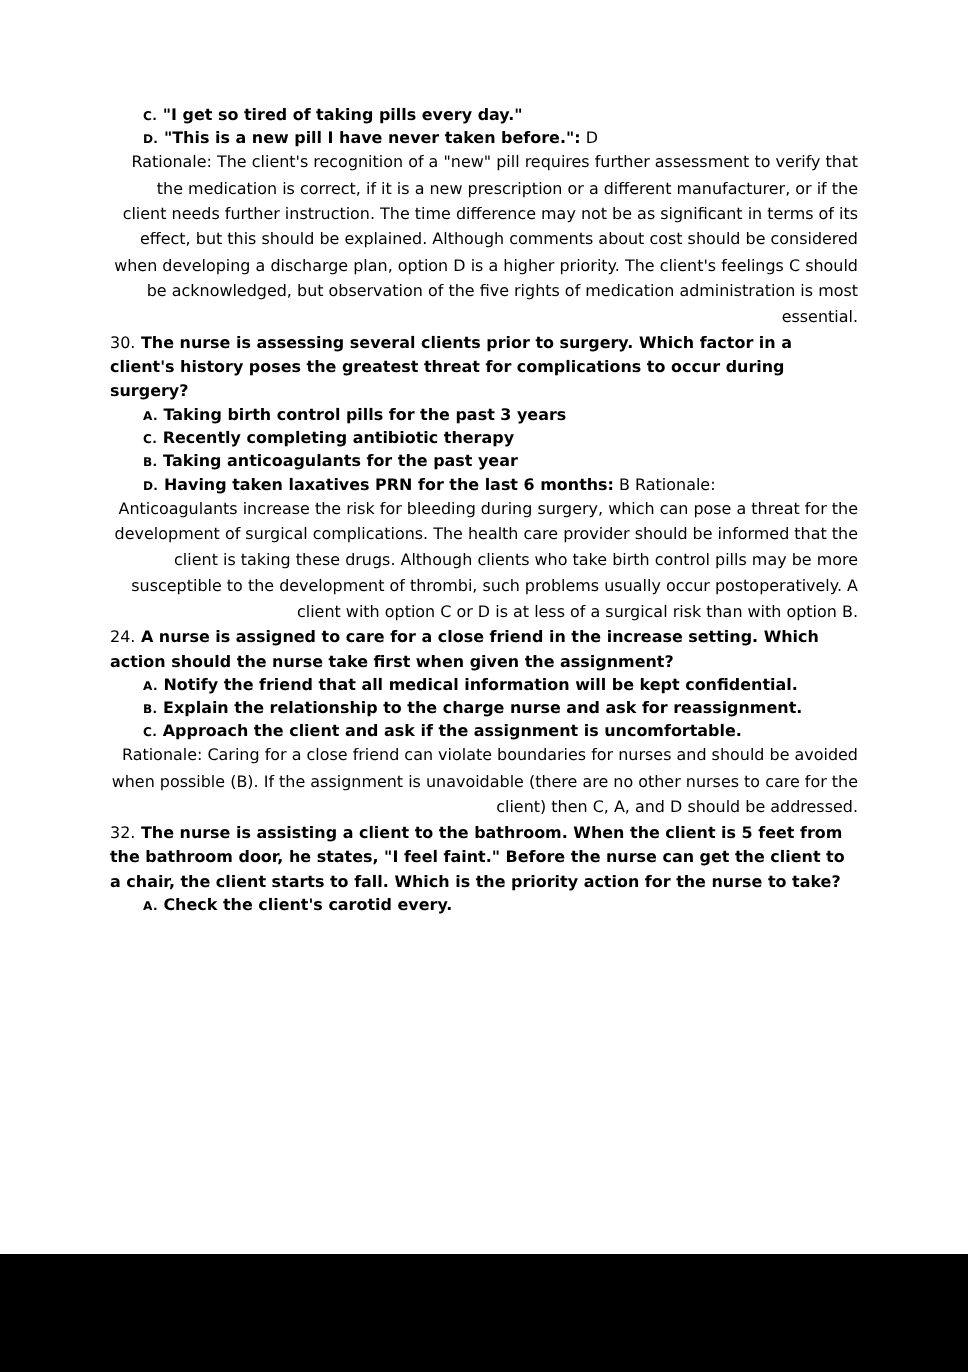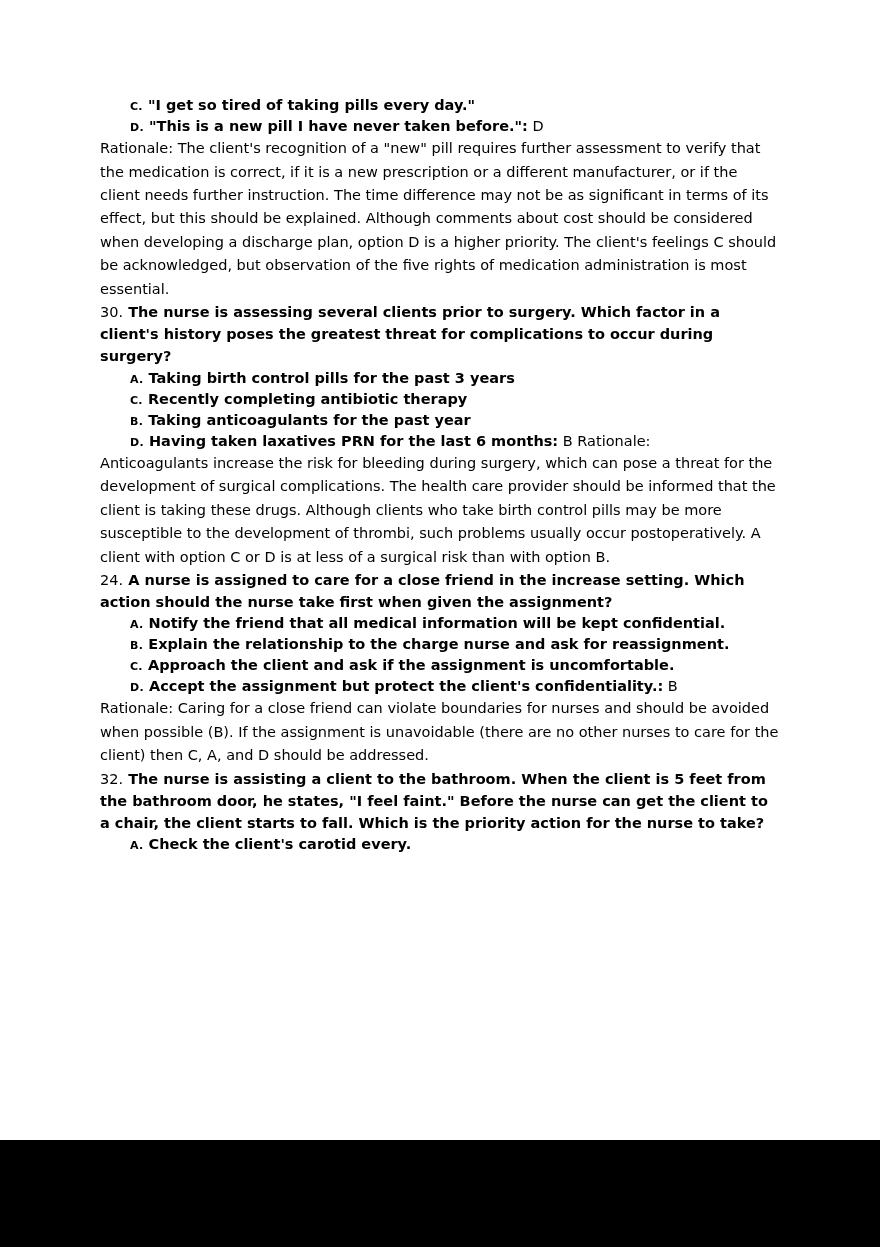--- a/index.html
+++ b/index.html
@@ -49,21 +49,21 @@
     font-weight: bold;
   }
   .option .answer {
     font-weight: normal;
   }
   .rationale {
     margin: 0 0 18px 0;
     font-size: 14.5px;
     line-height: 1.62;
     font-weight: normal;
-    text-align: left;
+    text-align: right;
   }
   .question {
     margin: 0 0 16px 0;
     font-size: 14.5px;
     line-height: 1.52;
     font-weight: bold;
   }
   .question .qnum {
     font-weight: normal;
     margin-top: 32px;
@@ -83,19 +83,18 @@
       <p class="question block"><span class="qnum">30.</span> <span>The nurse is assessing several clients prior to surgery. Which factor in a client's history poses the greatest threat for complications to occur during surgery?</span></p>
       <p class="option block"><span class="letter">A.</span> <span class="otext">Taking birth control pills for the past 3 years</span></p>
       <p class="option block"><span class="letter">C.</span> <span class="otext">Recently completing antibiotic therapy</span></p>
       <p class="option block"><span class="letter">B.</span> <span class="otext">Taking anticoagulants for the past year</span></p>
       <p class="option block"><span class="letter">D.</span> <span class="otext">Having taken laxatives PRN for the last 6 months:</span><span class="answer"> B Rationale:</span></p>
       <p class="rationale block">Anticoagulants increase the risk for bleeding during surgery, which can pose a threat for the development of surgical complications. The health care provider should be informed that the client is taking these drugs. Although clients who take birth control pills may be more susceptible to the development of thrombi, such problems usually occur postoperatively. A client with option C or D is at less of a surgical risk than with option B.</p>
       <p class="question block"><span class="qnum">24.</span> <span>A nurse is assigned to care for a close friend in the increase setting. Which action should the nurse take first when given the assignment?</span></p>
       <p class="option block"><span class="letter">A.</span> <span class="otext">Notify the friend that all medical information will be kept confidential.</span></p>
       <p class="option block"><span class="letter">B.</span> <span class="otext">Explain the relationship to the charge nurse and ask for reassignment.</span></p>
       <p class="option block"><span class="letter">C.</span> <span class="otext">Approach the client and ask if the assignment is uncomfortable.</span></p>
-      <p class="option block"><span class="letter">D.</span> <span class="otext">Accept the assignment but protect the client's confidentiality.:</span><span class="answer"> B</span></p>
       <p class="rationale block">Rationale: Caring for a close friend can violate boundaries for nurses and should be avoided when possible (B). If the assignment is unavoidable (there are no other nurses to care for the client) then C, A, and D should be addressed.</p>
       <p class="question block"><span class="qnum">32.</span> <span>The nurse is assisting a client to the bathroom. When the client is 5 feet from the bathroom door, he states, "I feel faint." Before the nurse can get the client to a chair, the client starts to fall. Which is the priority action for the nurse to take?</span></p>
       <p class="option block"><span class="letter">A.</span> <span class="otext">Check the client's carotid every.</span></p>
     </div>
 </div>
 <div class="footer-bar"></div>
 
 </body></html>

